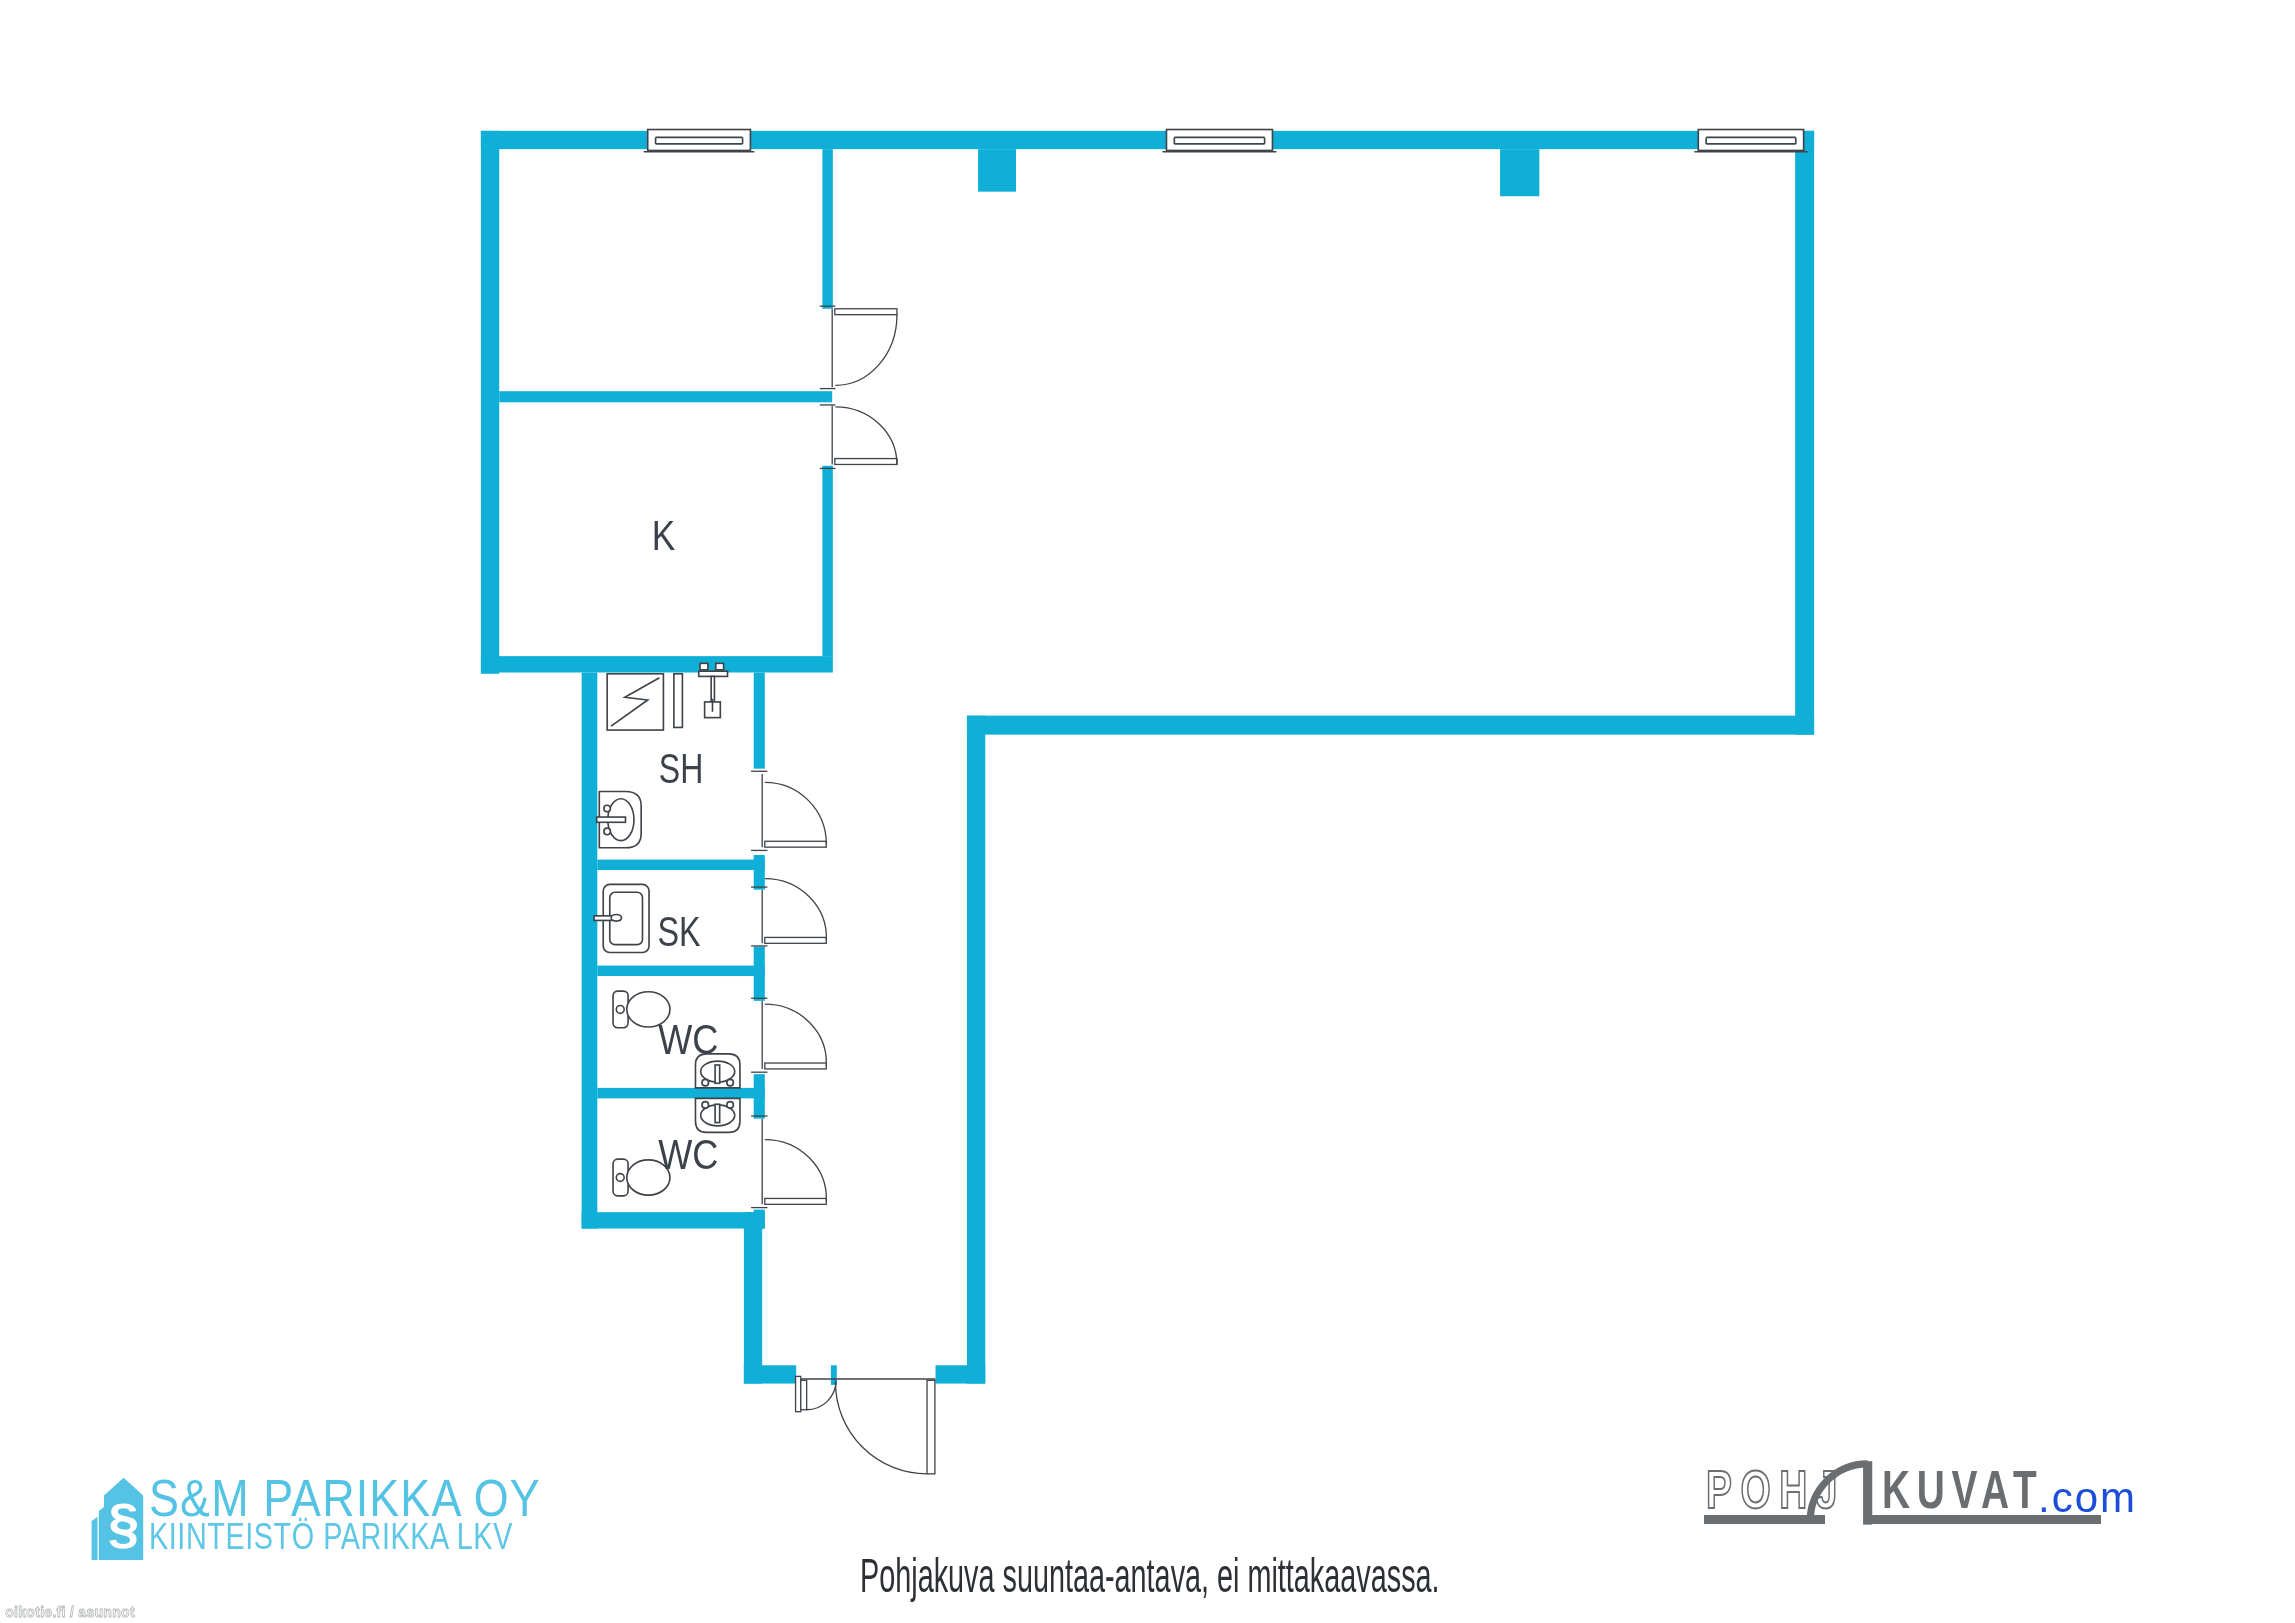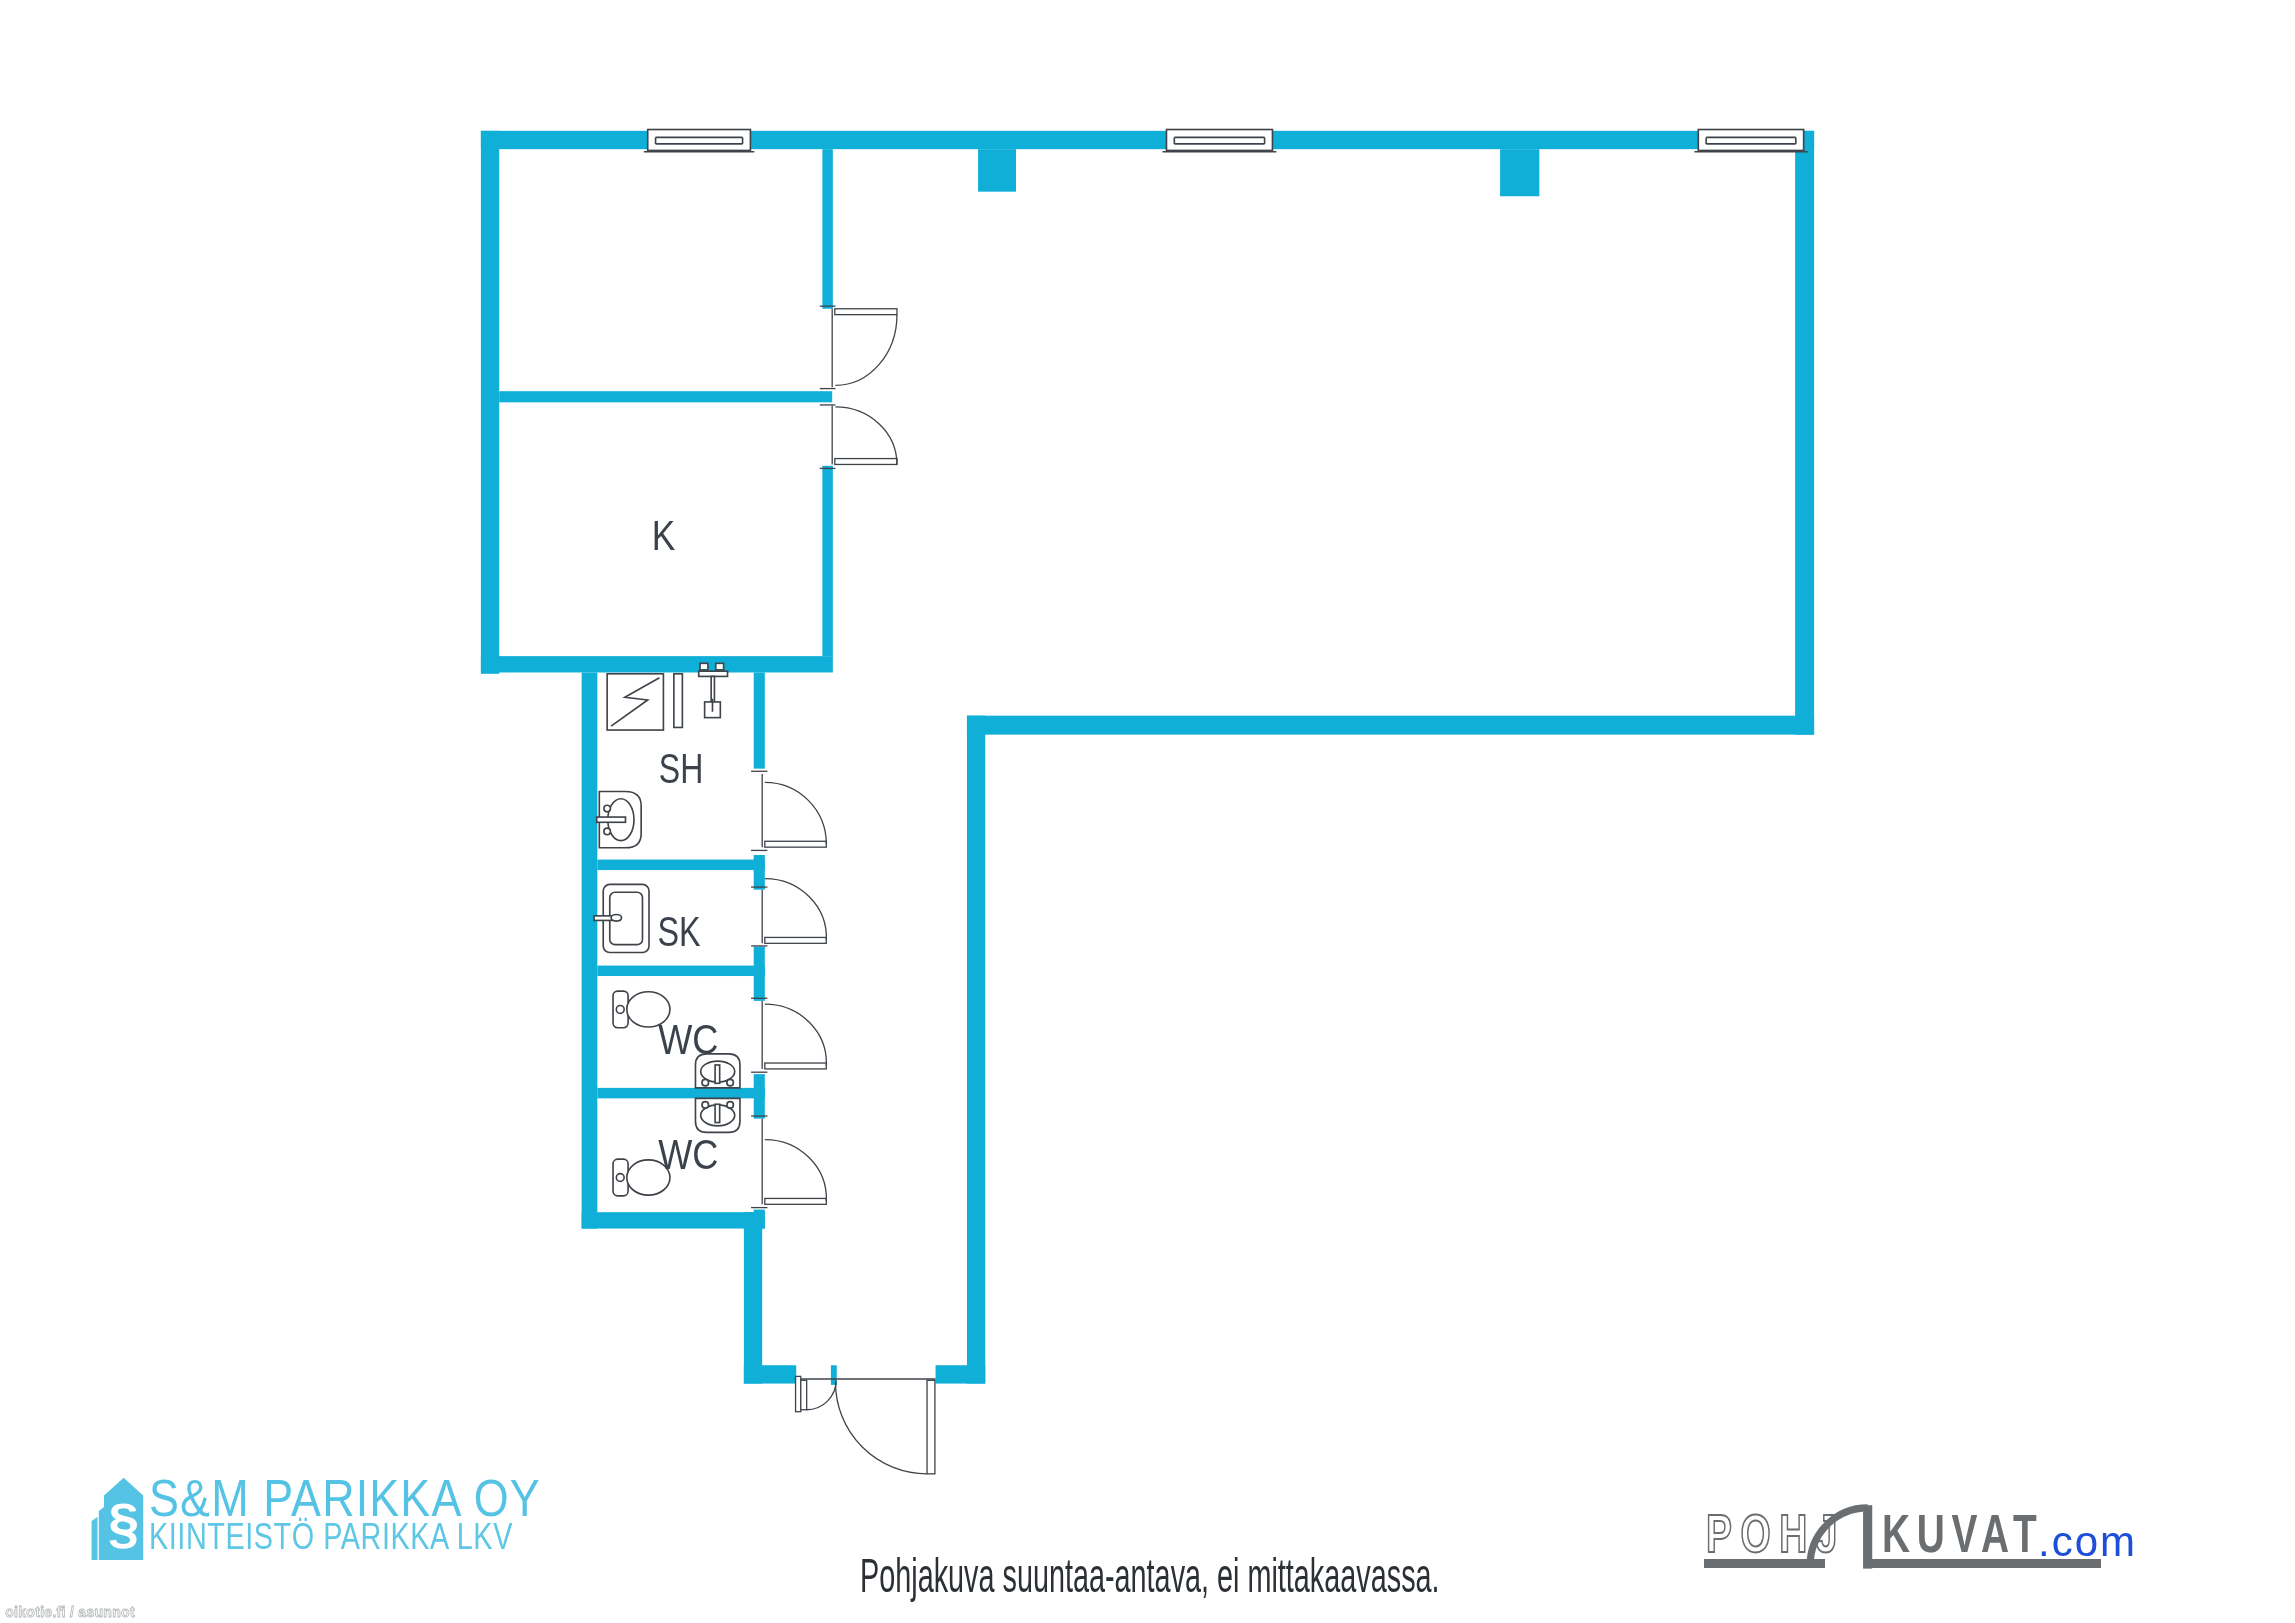--- a/index.html
+++ b/index.html
@@ -15,21 +15,21 @@
   }
   .agency{position:absolute;left:85px;top:1466px;width:458px;height:131px;}
   .agency-line1{
     position:absolute;left:64px;top:2.6px;color:#55c3e4;font-size:51px;letter-spacing:1.3px;
     transform:scaleX(0.88);transform-origin:left top;white-space:nowrap;
   }
   .agency-line2{
     position:absolute;left:64px;top:50px;color:#5fc7e6;font-size:36px;letter-spacing:0.7px;
     transform:scaleX(0.80);transform-origin:left top;white-space:nowrap;
   }
-  .portal{position:absolute;left:1701px;top:1492px;width:458px;height:92px;}
+  .portal{position:absolute;left:1701px;top:1448px;width:458px;height:92px;}
   .portal-part1{
     position:absolute;left:5.2px;top:9.8px;font-size:54px;font-weight:bold;letter-spacing:11.8px;
     color:#ffffff;-webkit-text-stroke:2px #6b6e70;text-shadow:0 0 0.7px #6b6e70;
     transform:scaleX(0.72);transform-origin:left top;white-space:nowrap;
   }
   .portal-part2{
     position:absolute;left:181px;top:9.8px;font-size:54px;font-weight:bold;letter-spacing:9.2px;
     color:#6b6e70;transform:scaleX(0.72);transform-origin:left top;white-space:nowrap;
   }
   .portal-suffix{

